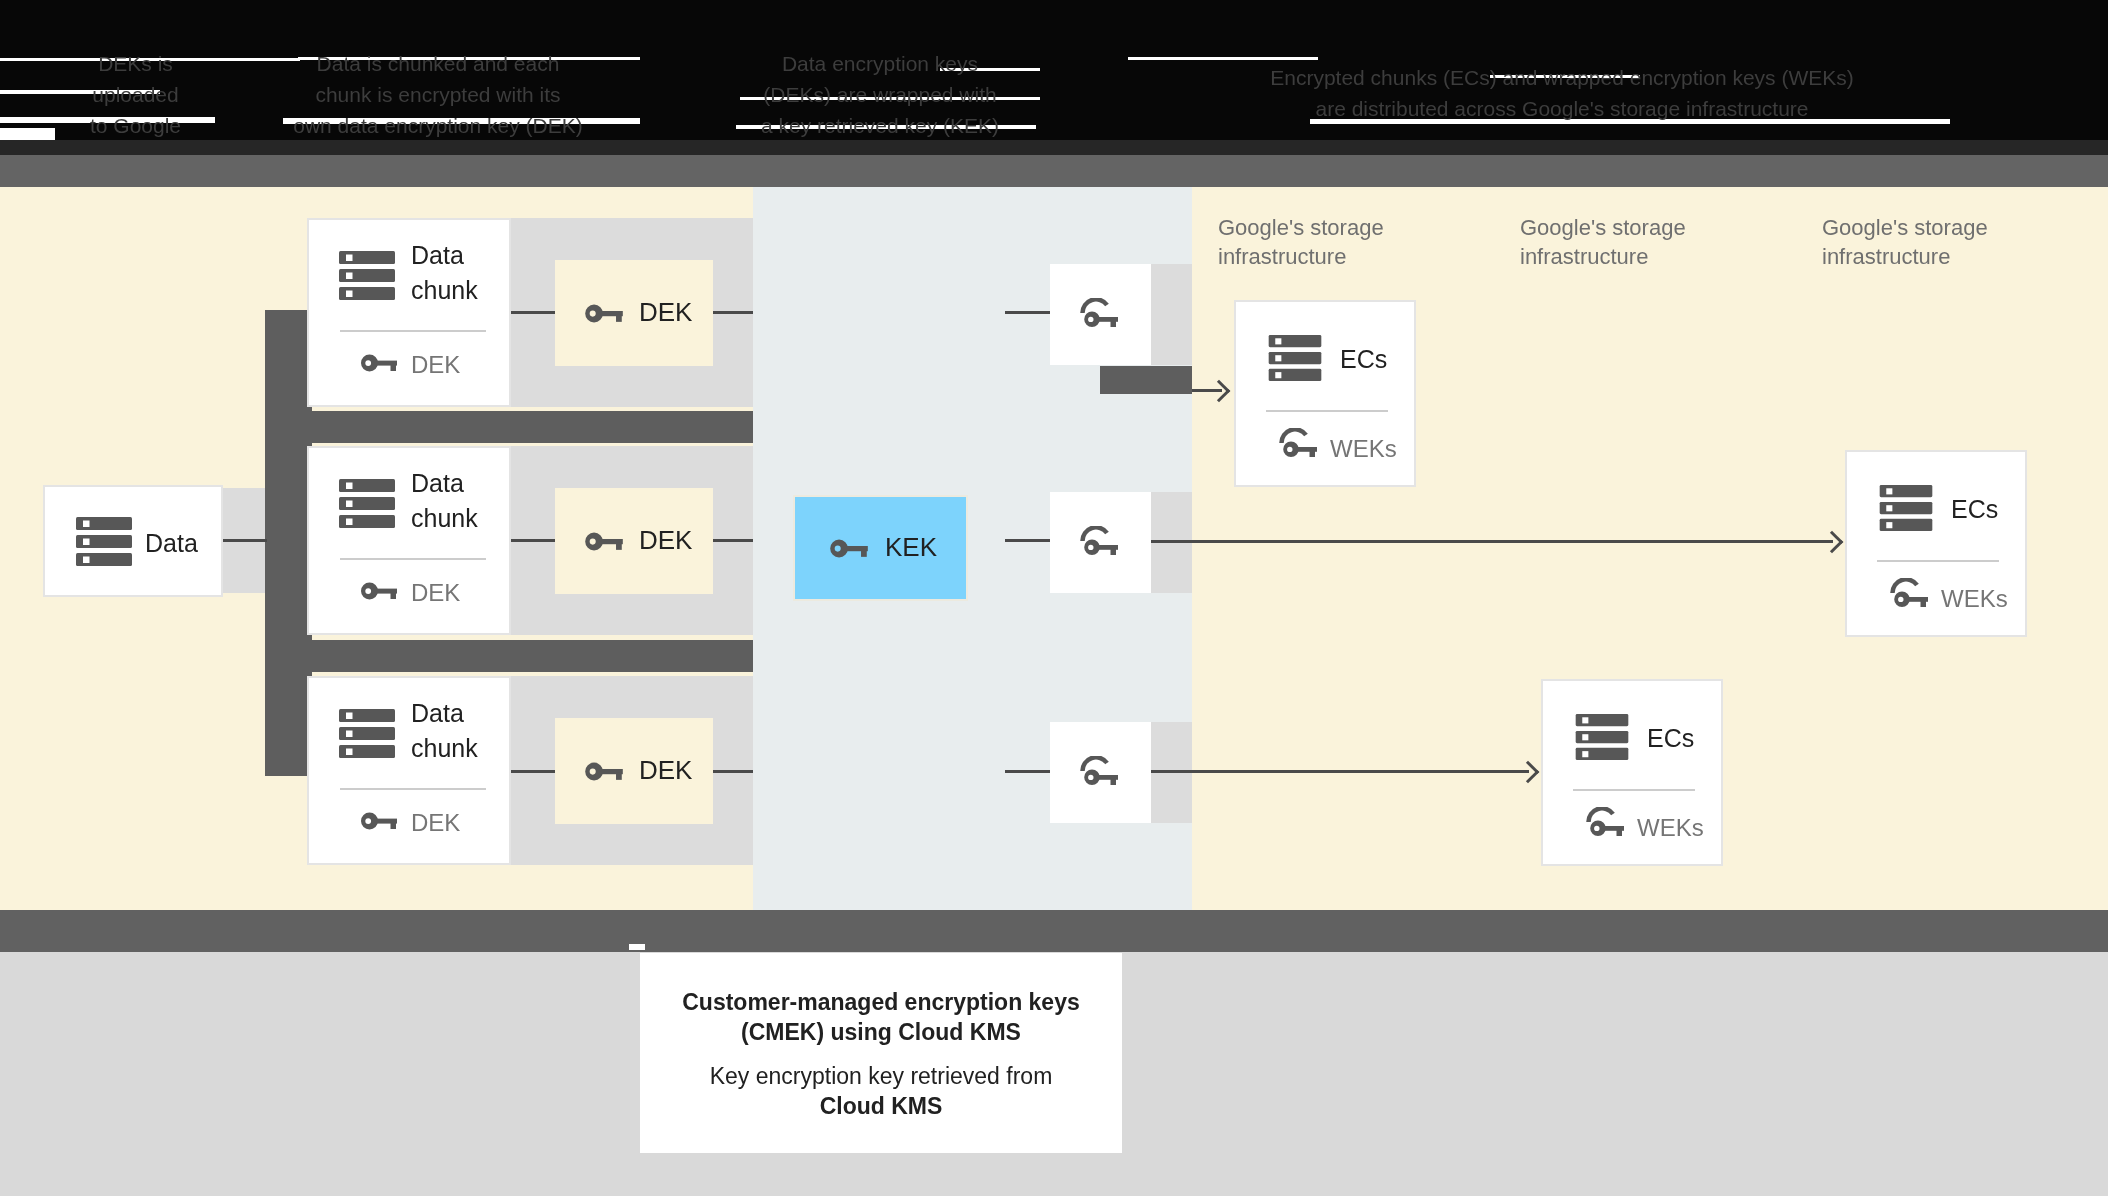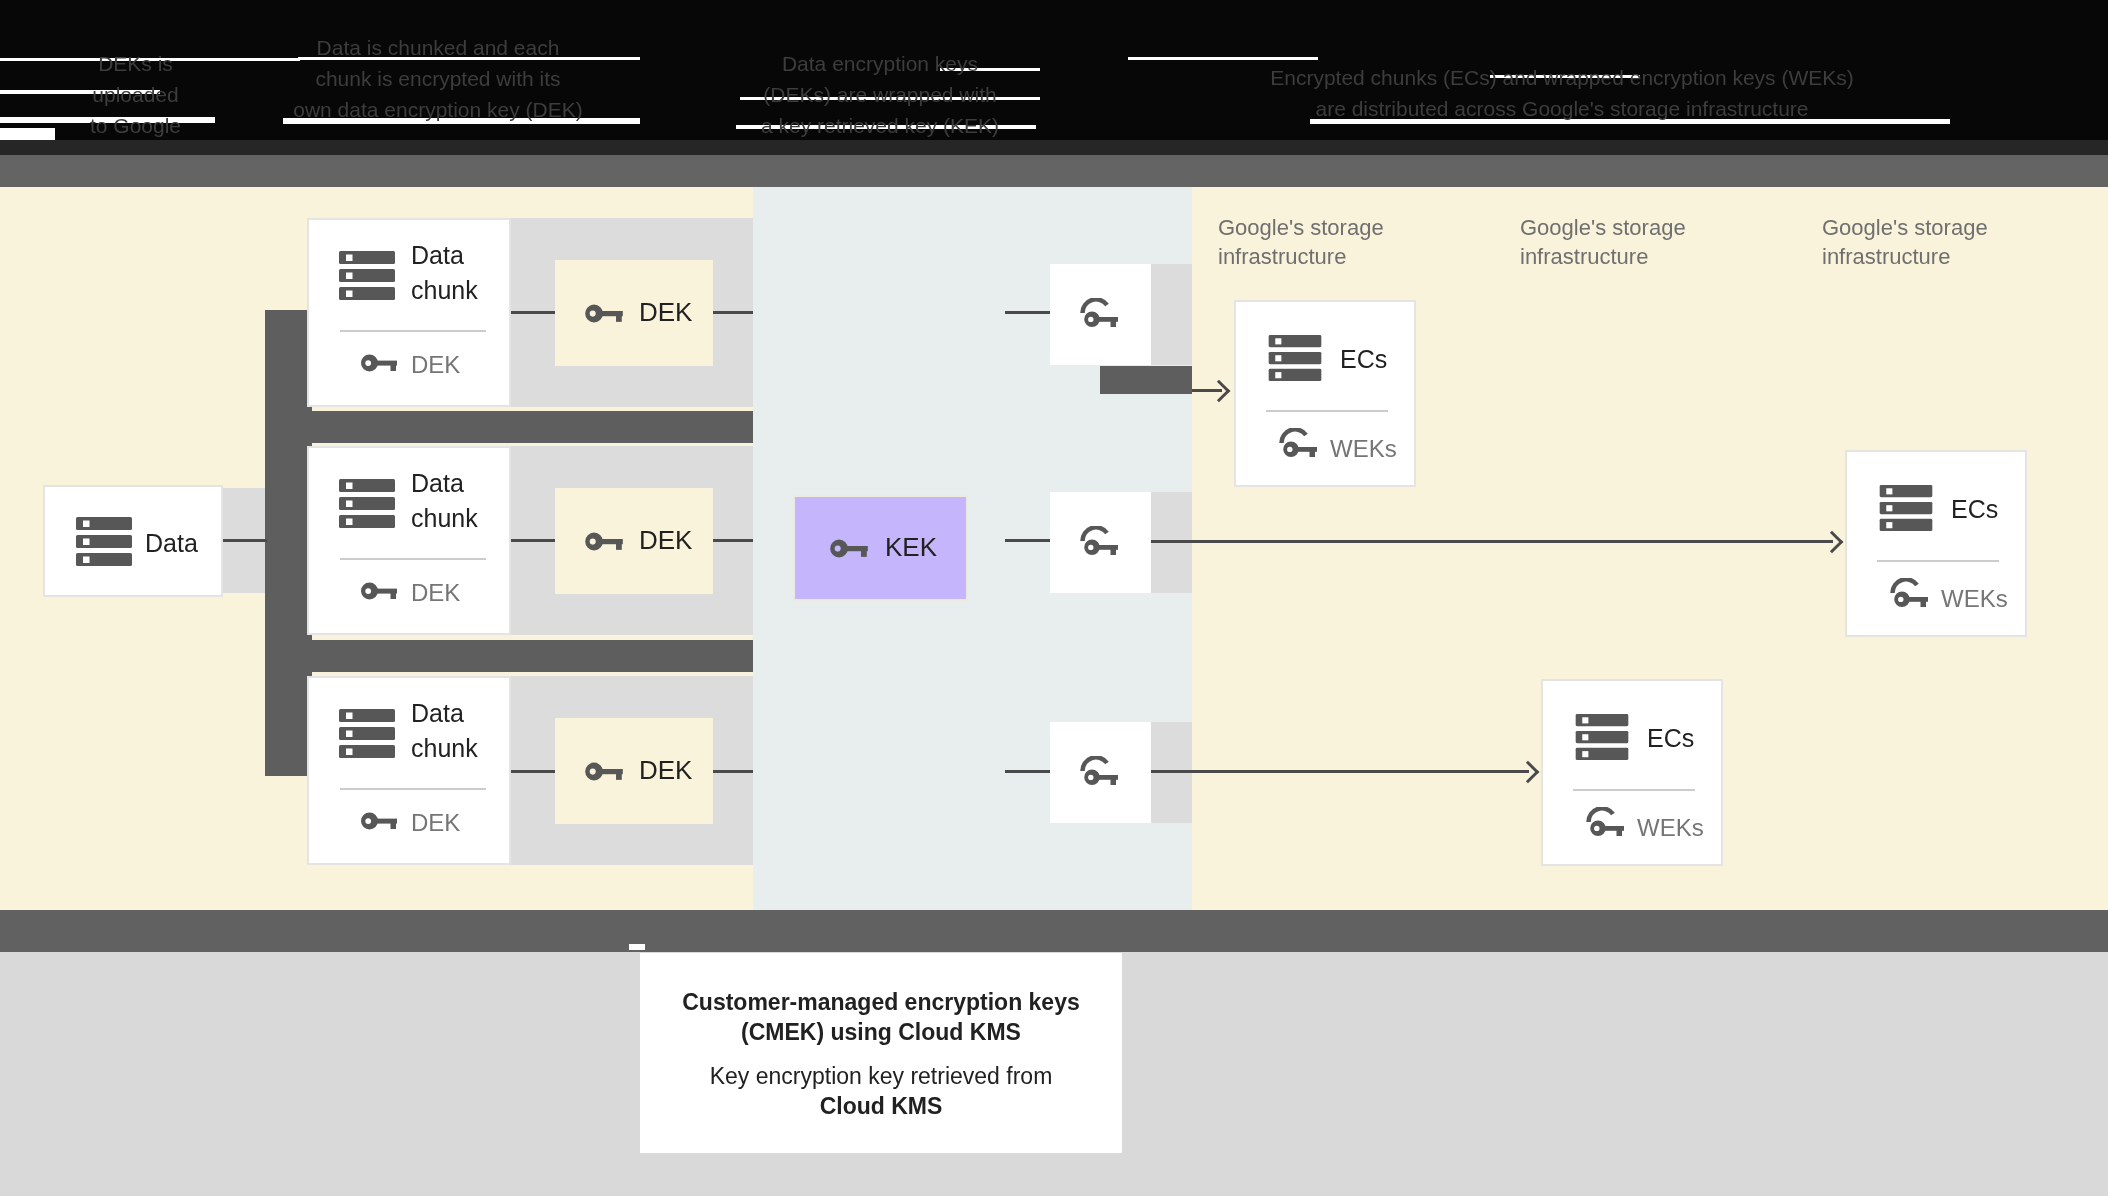--- a/index.html
+++ b/index.html
@@ -16,21 +16,21 @@
   
   #canvas{position:absolute;left:0;top:187px;width:2108px;height:723px;background:#faf3db;}
   .panel{position:absolute;background:#e8edee;}
   .slab{position:absolute;background:#dcdcdc;}
   .darkbar{position:absolute;background:#5e5e5e;}
   .line{position:absolute;height:3px;background:#4a4a4a;}
   .arrowhead{position:absolute;width:13px;height:13px;border-top:3px solid #4a4a4a;border-right:3px solid #4a4a4a;transform:rotate(45deg);}
   .whitebox{position:absolute;background:#ffffff;border:2px solid #e4e4e4;box-sizing:border-box;}
   .plainbox{position:absolute;background:#ffffff;}
   .dekbox{position:absolute;background:#faf3db;}
-  .kekbox{position:absolute;background:#c4b5fd;border:2px solid #eceadf;box-sizing:border-box;}
+  .kekbox{position:absolute;background:#7dd3fc;border:2px solid #eceadf;box-sizing:border-box;}
   .boxlabel{position:absolute;color:#212121;font-size:25px;white-space:nowrap;}
   .keylabel-lg{position:absolute;color:#212121;font-size:26px;white-space:nowrap;}
   .mutedlabel{position:absolute;color:#757575;font-size:24px;white-space:nowrap;}
   .divider{position:absolute;height:2px;background:#cccccc;}
   .title2{position:absolute;color:#212121;font-size:25px;line-height:35px;white-space:nowrap;}
   .storage-label{position:absolute;color:#6f6f6f;font-size:22px;line-height:29px;}
   .icon{position:absolute;}
   
   #band-bottom{position:absolute;left:0;top:910px;width:2108px;height:42px;background:#616161;}
   #footer{position:absolute;left:0;top:952px;width:2108px;height:244px;background:#d9d9d9;}
@@ -79,21 +79,21 @@
     <div class="sliver" style="left:283px;top:118px;width:357px;height:6px"></div>
     <div class="sliver" style="left:736px;top:125px;width:300px;height:4px"></div>
     <div class="sliver" style="left:1310px;top:119px;width:640px;height:5px"></div>
     <div class="sliver" style="left:940px;top:68px;width:100px;height:3px"></div>
 
     <div class="caption" style="left:48px;top:48px;width:175px">
       <div>DEKs is</div>
       <div>uploaded</div>
       <div>to Google</div>
     </div>
-    <div class="caption" style="left:268px;top:32px;width:340px">
+    <div class="caption" style="left:268px;top:48px;width:340px">
       <div>Data is chunked and each</div>
       <div>chunk is encrypted with its</div>
       <div>own data encryption key (DEK)</div>
     </div>
     <div class="caption" style="left:730px;top:48px;width:300px">
       <div>Data encryption keys</div>
       <div>(DEKs) are wrapped with</div>
       <div>a key retrieved key (KEK)</div>
     </div>
     <div class="caption" style="left:1232px;top:62px;width:660px">

